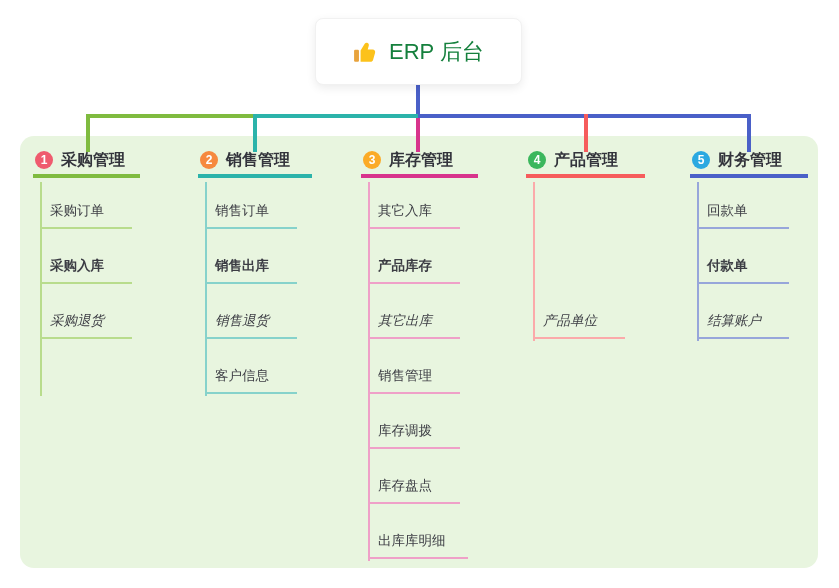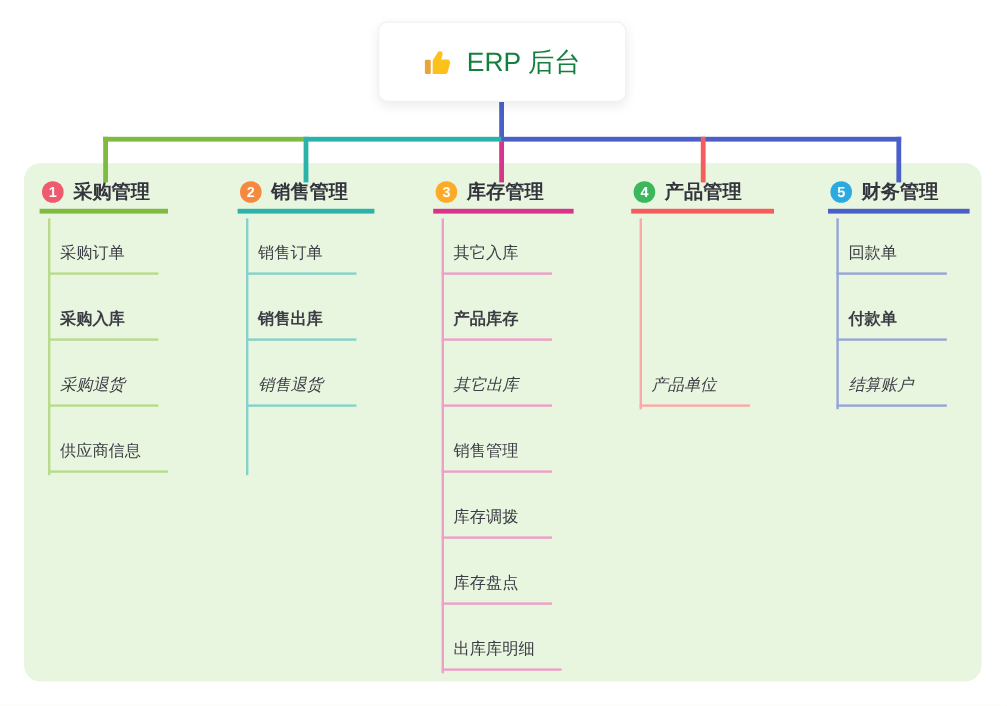--- a/index.html
+++ b/index.html
@@ -108,30 +108,30 @@
   </div>
 
   <div class="branch-header bh1">
     <span class="badge badge1">1</span>
     <span>采购管理</span>
   </div>
   <div class="spine sp1"></div>
   <div class="child c1 r0">采购订单</div>
   <div class="child c1 r1">采购入库</div>
   <div class="child c1 r2">采购退货</div>
-  <div class="child c1 r3">供应商信息</div>
 
   <div class="branch-header bh2">
     <span class="badge badge2">2</span>
     <span>销售管理</span>
   </div>
   <div class="spine sp2"></div>
   <div class="child c2 r0">销售订单</div>
   <div class="child c2 r1">销售出库</div>
   <div class="child c2 r2">销售退货</div>
+  <div class="child c2 r3">客户信息</div>
 
   <div class="branch-header bh3">
     <span class="badge badge3">3</span>
     <span>库存管理</span>
   </div>
   <div class="spine sp3"></div>
   <div class="child c3 r0">其它入库</div>
   <div class="child c3 r1">产品库存</div>
   <div class="child c3 r2">其它出库</div>
   <div class="child c3 r3">销售管理</div>

